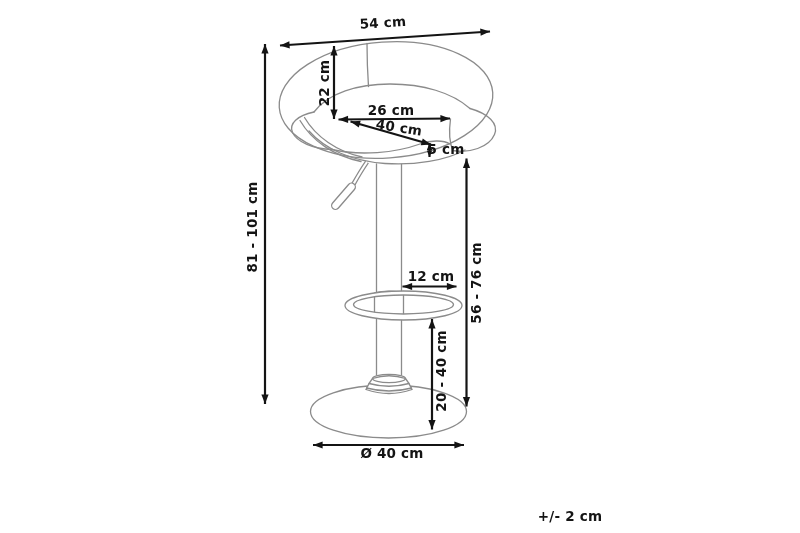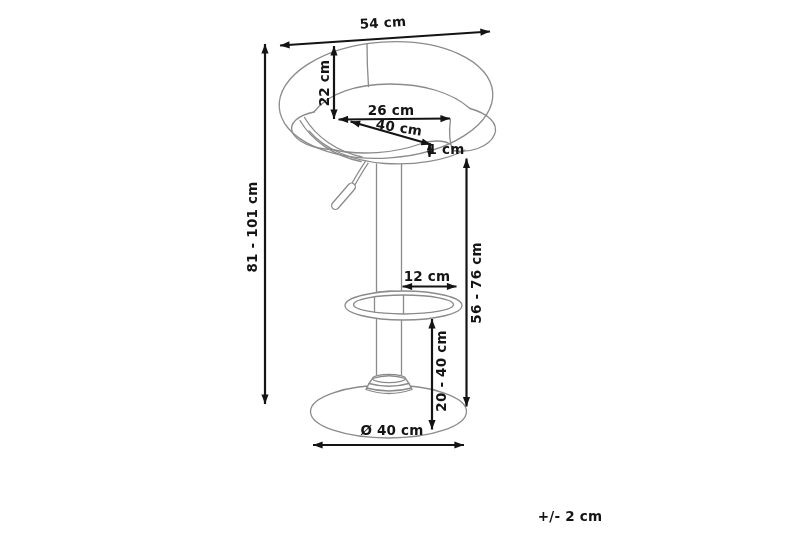--- a/index.html
+++ b/index.html
@@ -99,21 +99,21 @@
       <line class="dim" x1="402.5" y1="286.5" x2="456.5" y2="286.5" marker-start="url(#ah)" marker-end="url(#ah)"></line>
       <line class="dim" x1="432" y1="319" x2="432" y2="429.5" marker-start="url(#ah)" marker-end="url(#ah)"></line>
       <line class="dim" x1="313" y1="445" x2="464" y2="445" marker-start="url(#ah)" marker-end="url(#ah)"></line>
     </g>
   </svg>
 
   <div class="lbl tilt-54" style="left:383px; top:23px;">54 cm</div>
   <div class="lbl rot90" style="left:325px; top:83px;">22 cm</div>
   <div class="lbl" style="left:391px; top:111px;">26 cm</div>
   <div class="lbl tilt-40" style="left:399px; top:128px;">40 cm</div>
-  <div class="lbl" style="left:446px; top:150px;">1 cm</div>
+  <div class="lbl" style="left:446px; top:150px;">5 cm</div>
   <div class="lbl rot90" style="left:253px; top:227px;">81 - 101 cm</div>
   <div class="lbl rot90" style="left:477px; top:283px;">56 - 76 cm</div>
-  <div class="lbl" style="left:427px; top:277px;">12 cm</div>
+  <div class="lbl" style="left:427px; top:277px;padding-left:8px;">12 cm</div>
   <div class="lbl rot90" style="left:442px; top:371px;">20 - 40 cm</div>
-  <div class="lbl" style="left:392px; top:431px;">Ø 40 cm</div>
+  <div class="lbl" style="left:392px; top:454px;">Ø 40 cm</div>
   <div class="lbl" style="left:570px; top:517px;">+/- 2 cm</div>
 
 </div>
 
 </body></html>

